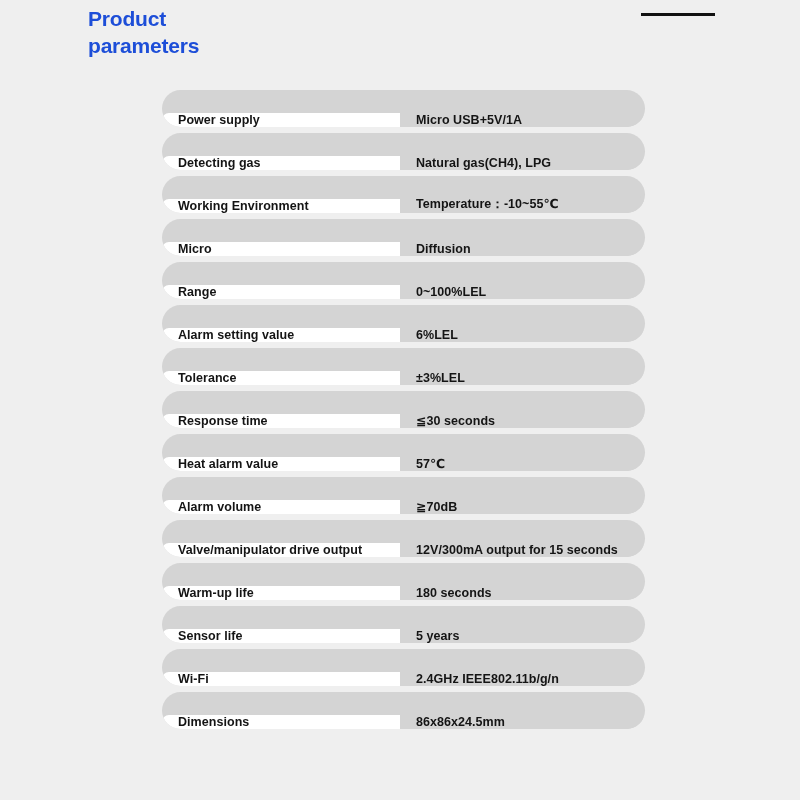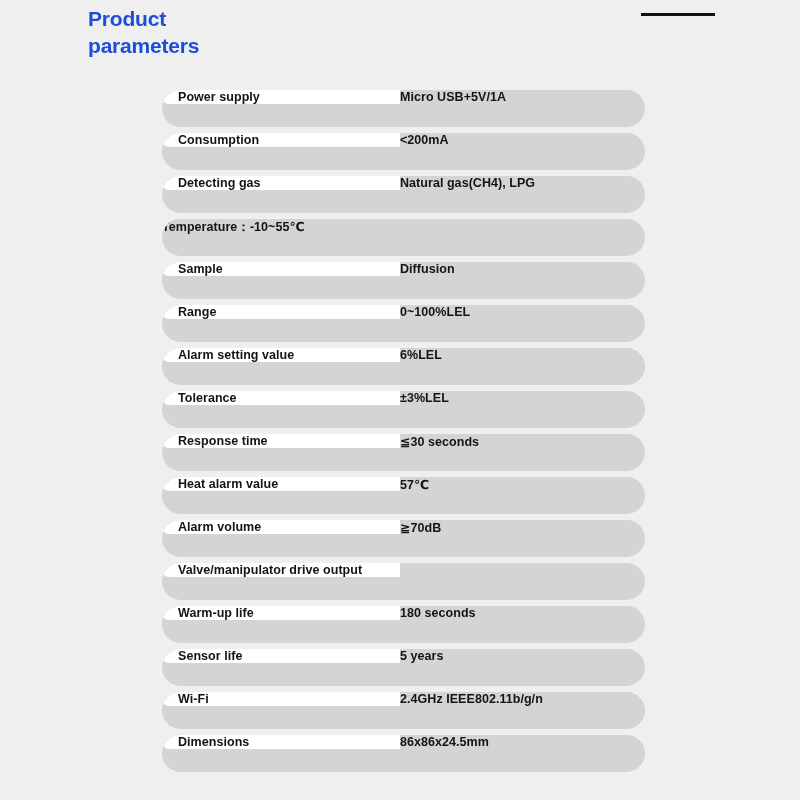--- a/index.html
+++ b/index.html
@@ -50,25 +50,26 @@
     left: 162px;
     top: 90px;
     width: 483px;
     display: flex;
     flex-direction: column;
     gap: 6px;
   }
 
   .spec-row {
     display: flex;
-    align-items: flex-start;
+    align-items: flex-end;
     height: 37px;
     border-radius: 19px;
     overflow: hidden;
     background: #d4d4d4;
+    gap: 16px;
   }
 
   .spec-label {
     width: 238px;
     flex: 0 0 238px;
     background: #ffffff;
     border-radius: 19px 0 0 19px;
     display: flex;
     align-items: center;
     padding-left: 16px;
@@ -103,32 +104,29 @@
 parameters</div>
 
   <div class="title-rule"></div>
 
   <div class="spec-table" id="spec-table">
       <div class="spec-row">
         <div class="spec-label">Power supply</div>
         <div class="spec-value">Micro USB+5V/1A</div>
       </div>
       <div class="spec-row">
-        <div class="spec-label">Consumption</div>
-        <div class="spec-value">&lt;200mA</div>
-      </div>
-      <div class="spec-row">
         <div class="spec-label">Detecting gas</div>
         <div class="spec-value">Natural gas(CH4), LPG</div>
       </div>
       <div class="spec-row">
+        <div class="spec-label">Working Environment</div>
         <div class="spec-value">Temperature：-10~55℃</div>
       </div>
       <div class="spec-row">
-        <div class="spec-label">Sample</div>
+        <div class="spec-label">Micro</div>
         <div class="spec-value">Diffusion</div>
       </div>
       <div class="spec-row">
         <div class="spec-label">Range</div>
         <div class="spec-value">0~100%LEL</div>
       </div>
       <div class="spec-row">
         <div class="spec-label">Alarm setting value</div>
         <div class="spec-value">6%LEL</div>
       </div>
@@ -143,20 +141,21 @@
       <div class="spec-row">
         <div class="spec-label">Heat alarm value</div>
         <div class="spec-value">57℃</div>
       </div>
       <div class="spec-row">
         <div class="spec-label">Alarm volume</div>
         <div class="spec-value">≧70dB</div>
       </div>
       <div class="spec-row">
         <div class="spec-label">Valve/manipulator drive output</div>
+        <div class="spec-value">12V/300mA output for 15 seconds</div>
       </div>
       <div class="spec-row">
         <div class="spec-label">Warm-up life</div>
         <div class="spec-value">180 seconds</div>
       </div>
       <div class="spec-row">
         <div class="spec-label">Sensor life</div>
         <div class="spec-value">5 years</div>
       </div>
       <div class="spec-row">

